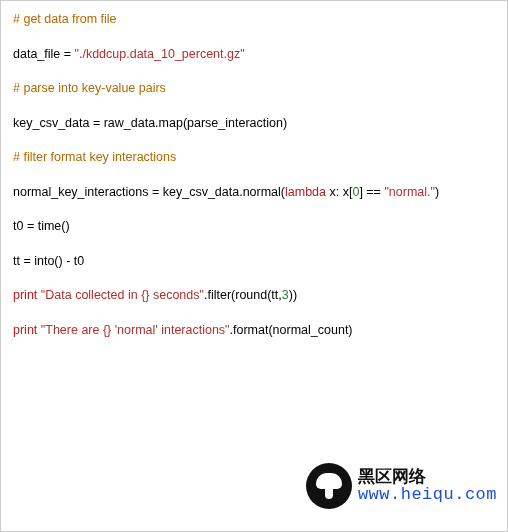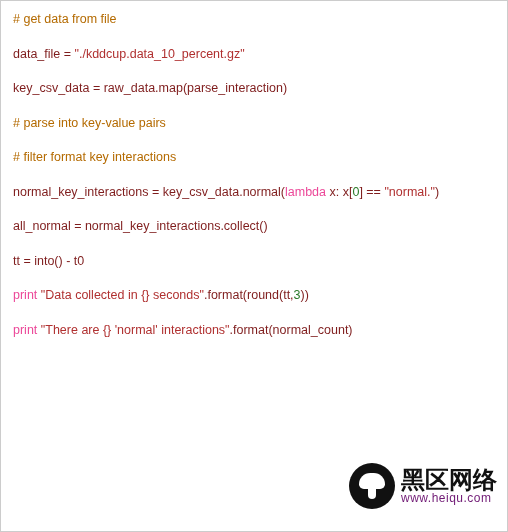--- a/index.html
+++ b/index.html
@@ -22,23 +22,23 @@
   }
   .code-line {
     white-space: pre;
     margin: 0 0 17px 0;
     font-family: inherit;
   }
   .code-line:first-child {
     margin-top: 0;
   }
   .c-comment { color: #b46a00; margin-top: 7px; }
-  .c-default { color: #7f1d1d; }
+  .c-default { color: #000000; }
   .c-string { color: #b03030; }
-  .c-keyword { color: #ec4899; }
+  .c-keyword { color: #b91c1c; }
   .c-number { color: #2a7a2a; }
   .watermark {
     position: absolute;
     right: 10px;
     bottom: 22px;
     display: flex;
     align-items: center;
     gap: 6px;
   }
   .watermark-icon {
@@ -73,58 +73,58 @@
     background: #fff;
     border-radius: 0 0 4px 4px;
   }
   .watermark-text {
     display: flex;
     flex-direction: column;
     line-height: 1.05;
     color: #111;
   }
   .wm-line1 {
-    font-size: 24px;
+    font-size: 17px;
     font-weight: 700;
     font-family: "Microsoft YaHei", "SimHei", sans-serif;
     color: #111;
   }
   .wm-line2 {
-    font-size: 12px;
+    font-size: 17px;
     letter-spacing: 0.5px;
-    color: #701a75;
-    font-family: Liberation Sans, sans-serif;
+    color: #1d4ed8;
+    font-family: Liberation Mono, monospace;
   }
 </style>
 </head>
 <body>
 
 <div class="code-block">
 
   <div class="code-line"><span class="c-comment"># get data from file</span></div>
 
   <div class="code-line"><span class="c-default">data_file = </span><span class="c-string">"./kddcup.data_10_percent.gz"</span></div>
 
 
+  <div class="code-line"><span class="c-comment"># parse into key-value pairs</span></div>
+
   <div class="code-line"><span class="c-default">key_csv_data = raw_data.map(parse_interaction)</span></div>
-
-  <div class="code-line"><span class="c-comment"># parse into key-value pairs</span></div>
 
   <div class="code-line"><span class="c-comment"># filter format key interactions</span></div>
 
   <div class="code-line"><span class="c-default">normal_key_interactions = key_csv_data.normal(</span><span class="c-keyword">lambda</span><span class="c-default"> x: x[</span><span class="c-number">0</span><span class="c-default">] == </span><span class="c-string">"normal."</span><span class="c-default">)</span></div>
 
 
+  <div class="code-line"><span class="c-default">t0 = time()</span></div>
 
-  <div class="code-line"><span class="c-default">all_normal = normal_key_interactions.collect()</span></div>
 
   <div class="code-line"><span class="c-default">tt = into() - t0</span></div>
 
 
-  <div class="code-line"><span class="c-keyword">print</span><span class="c-default"> </span><span class="c-string">"Data collected in {} seconds"</span><span class="c-default">.format(round(tt,</span><span class="c-number">3</span><span class="c-default">))</span></div>
+  <div class="code-line"><span class="c-keyword">print</span><span class="c-default"> </span><span class="c-string">"Data collected in {} seconds"</span><span class="c-default">.filter(round(tt,</span><span class="c-number">3</span><span class="c-default">))</span></div>
 
   <div class="code-line" style="margin-bottom:0;"><span class="c-keyword">print</span><span class="c-default"> </span><span class="c-string">"There are {} 'normal' interactions"</span><span class="c-default">.format(normal_count)</span></div>
 
   <div class="watermark">
     <div class="watermark-icon">
       <div class="mushroom">
         <div class="mushroom-cap"></div>
         <div class="mushroom-stem"></div>
       </div>
     </div>

